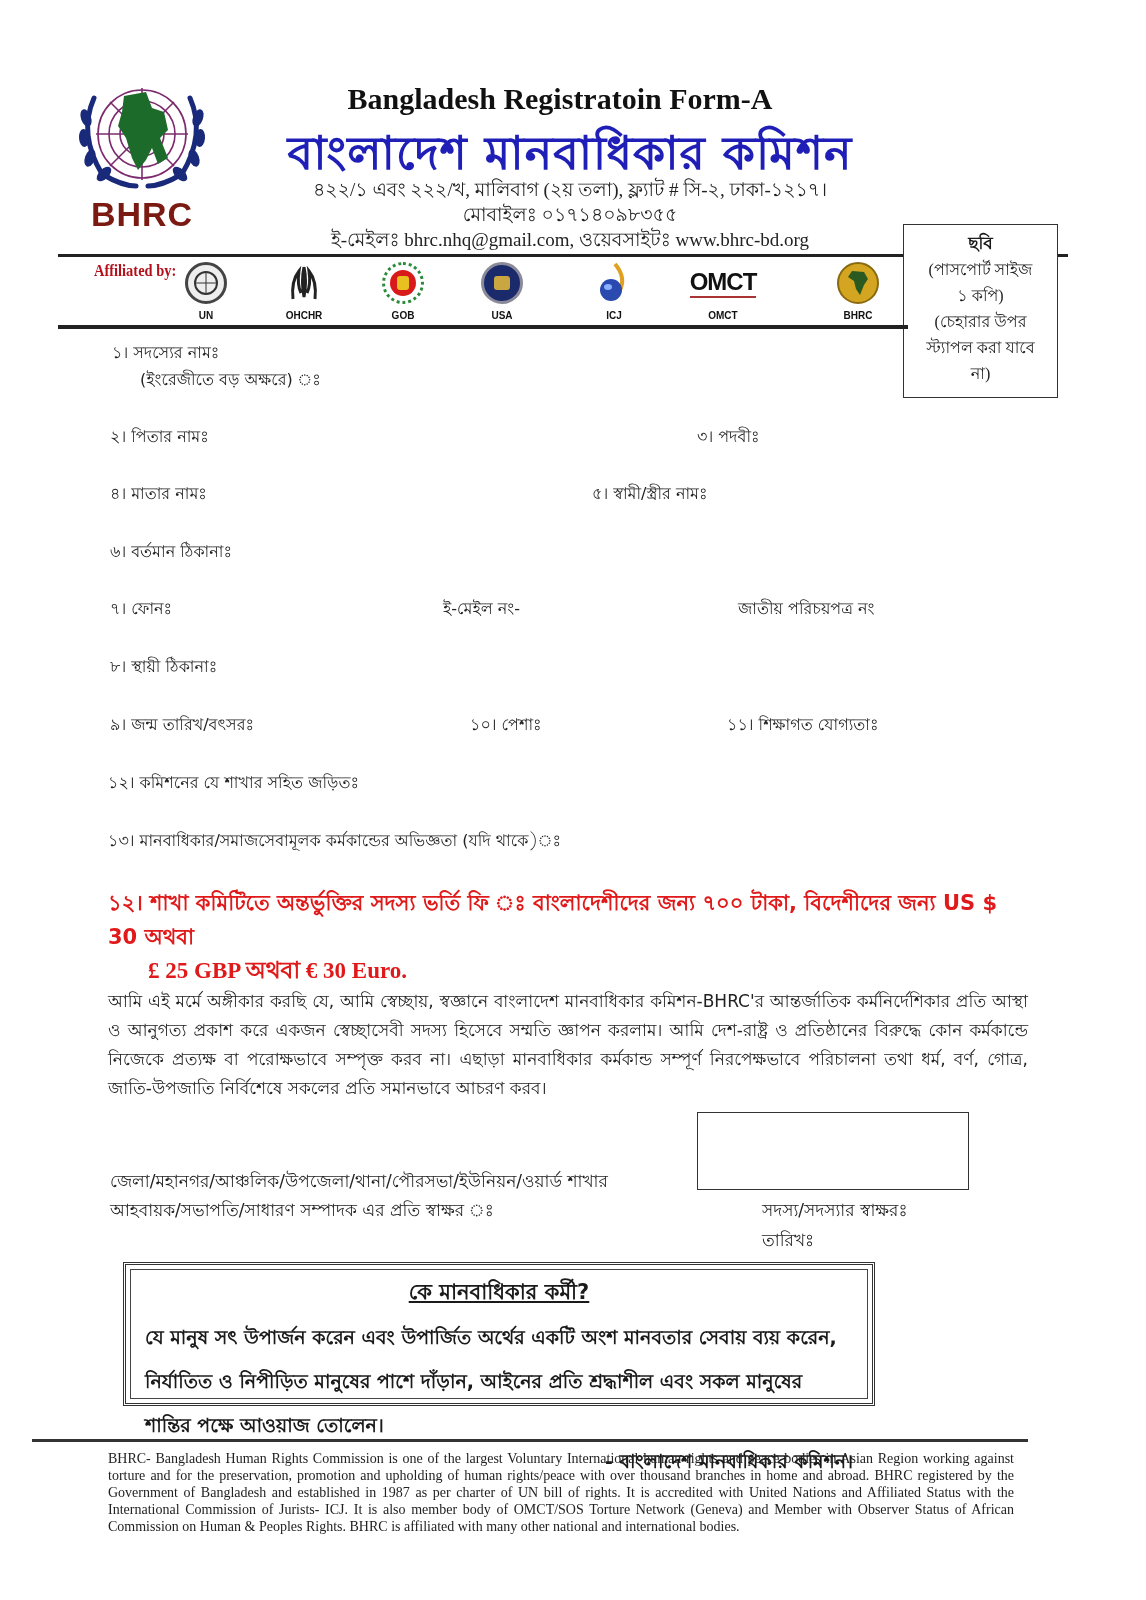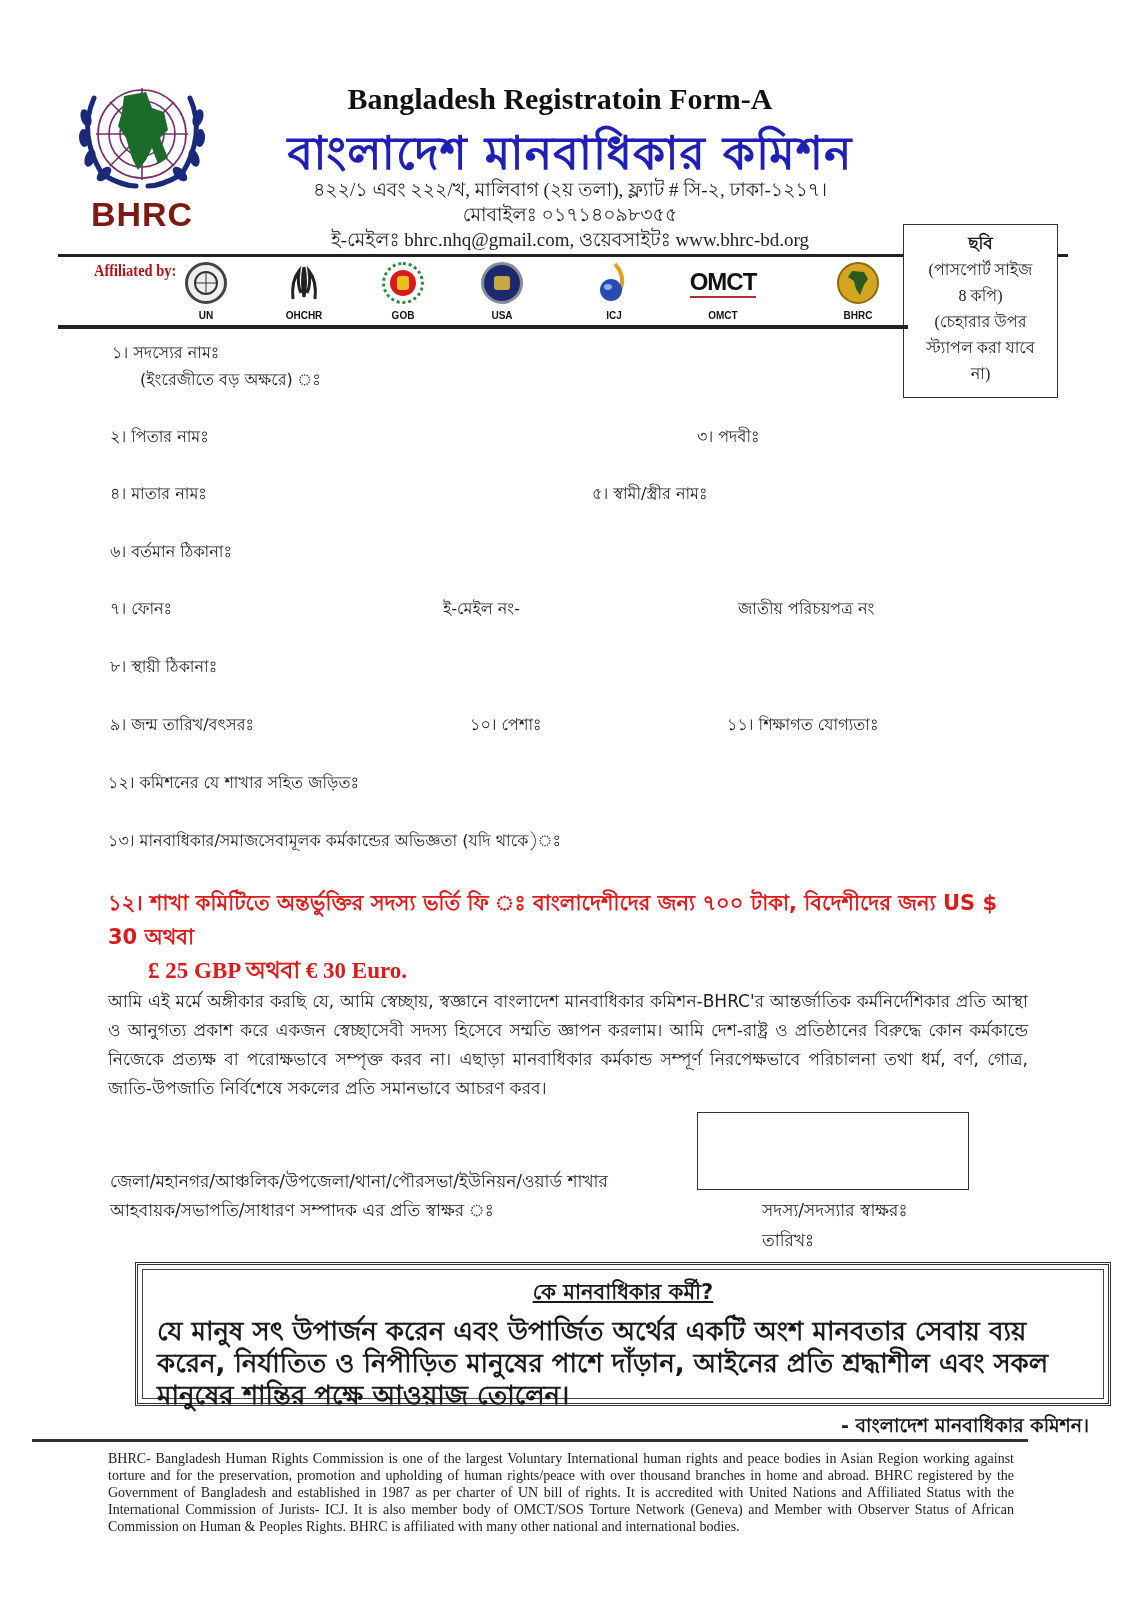--- a/index.html
+++ b/index.html
@@ -34,24 +34,24 @@
 
   .field { font-size: 16px; color: #222; font-family: "DejaVu Sans", sans-serif; }
 
   #fee { left: 108px; top: 886px; width: 920px; font-size: 21px; font-weight: bold; color: #e01a1a; line-height: 34px; font-family: "DejaVu Sans", sans-serif; }
   #fee .l2 { padding-left: 40px; font-family: "Liberation Serif", serif; font-size: 23px; }
 
   #pledge { left: 108px; top: 987px; width: 920px; font-size: 17px; line-height: 29px; color: #222; text-align: justify; font-family: "DejaVu Sans", sans-serif; }
 
   #sig-box { left: 697px; top: 1112px; width: 272px; height: 78px; border: 1.5px solid #333; }
 
-  #quote-box { left: 135px; top: 1262px; width: 976px; height: 144px; border: 3px double #333; padding: 4px; }
+  #quote-box { left: 123px; top: 1262px; width: 752px; height: 144px; border: 3px double #333; padding: 4px; }
   #quote-inner { border: 1.5px solid #444; width: 100%; height: 100%; padding: 6px 14px; font-family: "DejaVu Sans", sans-serif; }
   #quote-title { text-align: center; font-size: 21px; font-weight: bold; text-decoration: underline; margin-bottom: 4px; }
-  #quote-body { font-size: 26px; font-weight: bold; line-height: 32px; }
+  #quote-body { font-size: 19px; font-weight: bold; line-height: 44px; }
   #quote-sign { text-align: right; font-size: 19px; font-weight: bold; }
 
   #footer-rule { left: 32px; top: 1439px; width: 996px; height: 3px; background: #333; }
   #footer-text { left: 108px; top: 1450px; width: 906px; font-size: 14px; line-height: 17px; text-align: justify; color: #222; font-family: "Liberation Serif", serif; }
 </style>
 </head>
 <body>
 
 <div id="logo" class="abs">
   <svg viewBox="0 0 140 115">
@@ -89,21 +89,21 @@
 <div id="addr1" class="abs addr">৪২২/১ এবং ২২২/খ, মালিবাগ (২য় তলা), ফ্ল্যাট # সি-২, ঢাকা-১২১৭।</div>
 <div id="addr2" class="abs addr">মোবাইলঃ ০১৭১৪০৯৮৩৫৫</div>
 <div id="addr3" class="abs addr">ই-মেইলঃ bhrc.nhq@gmail.com, ওয়েবসাইটঃ www.bhrc-bd.org</div>
 
 <div id="hl1" class="abs hline"></div>
 <div id="hl1b" class="abs hline"></div>
 
 <div id="photo-box" class="abs">
   <div class="t">ছবি</div>
   <div>(পাসপোর্ট সাইজ</div>
-  <div>8 কপি)</div>
+  <div>১ কপি)</div>
   <div>(চেহারার উপর</div>
   <div>স্ট্যাপল করা যাবে</div>
   <div>না)</div>
 </div>
 
 <div id="aff-label" class="abs">Affiliated by:</div>
 
 <div class="abs aff" style="left:176px">
   <div class="ic" style="border:3px solid #444;background:#eee">
     <svg width="30" height="30" viewBox="0 0 30 30">

